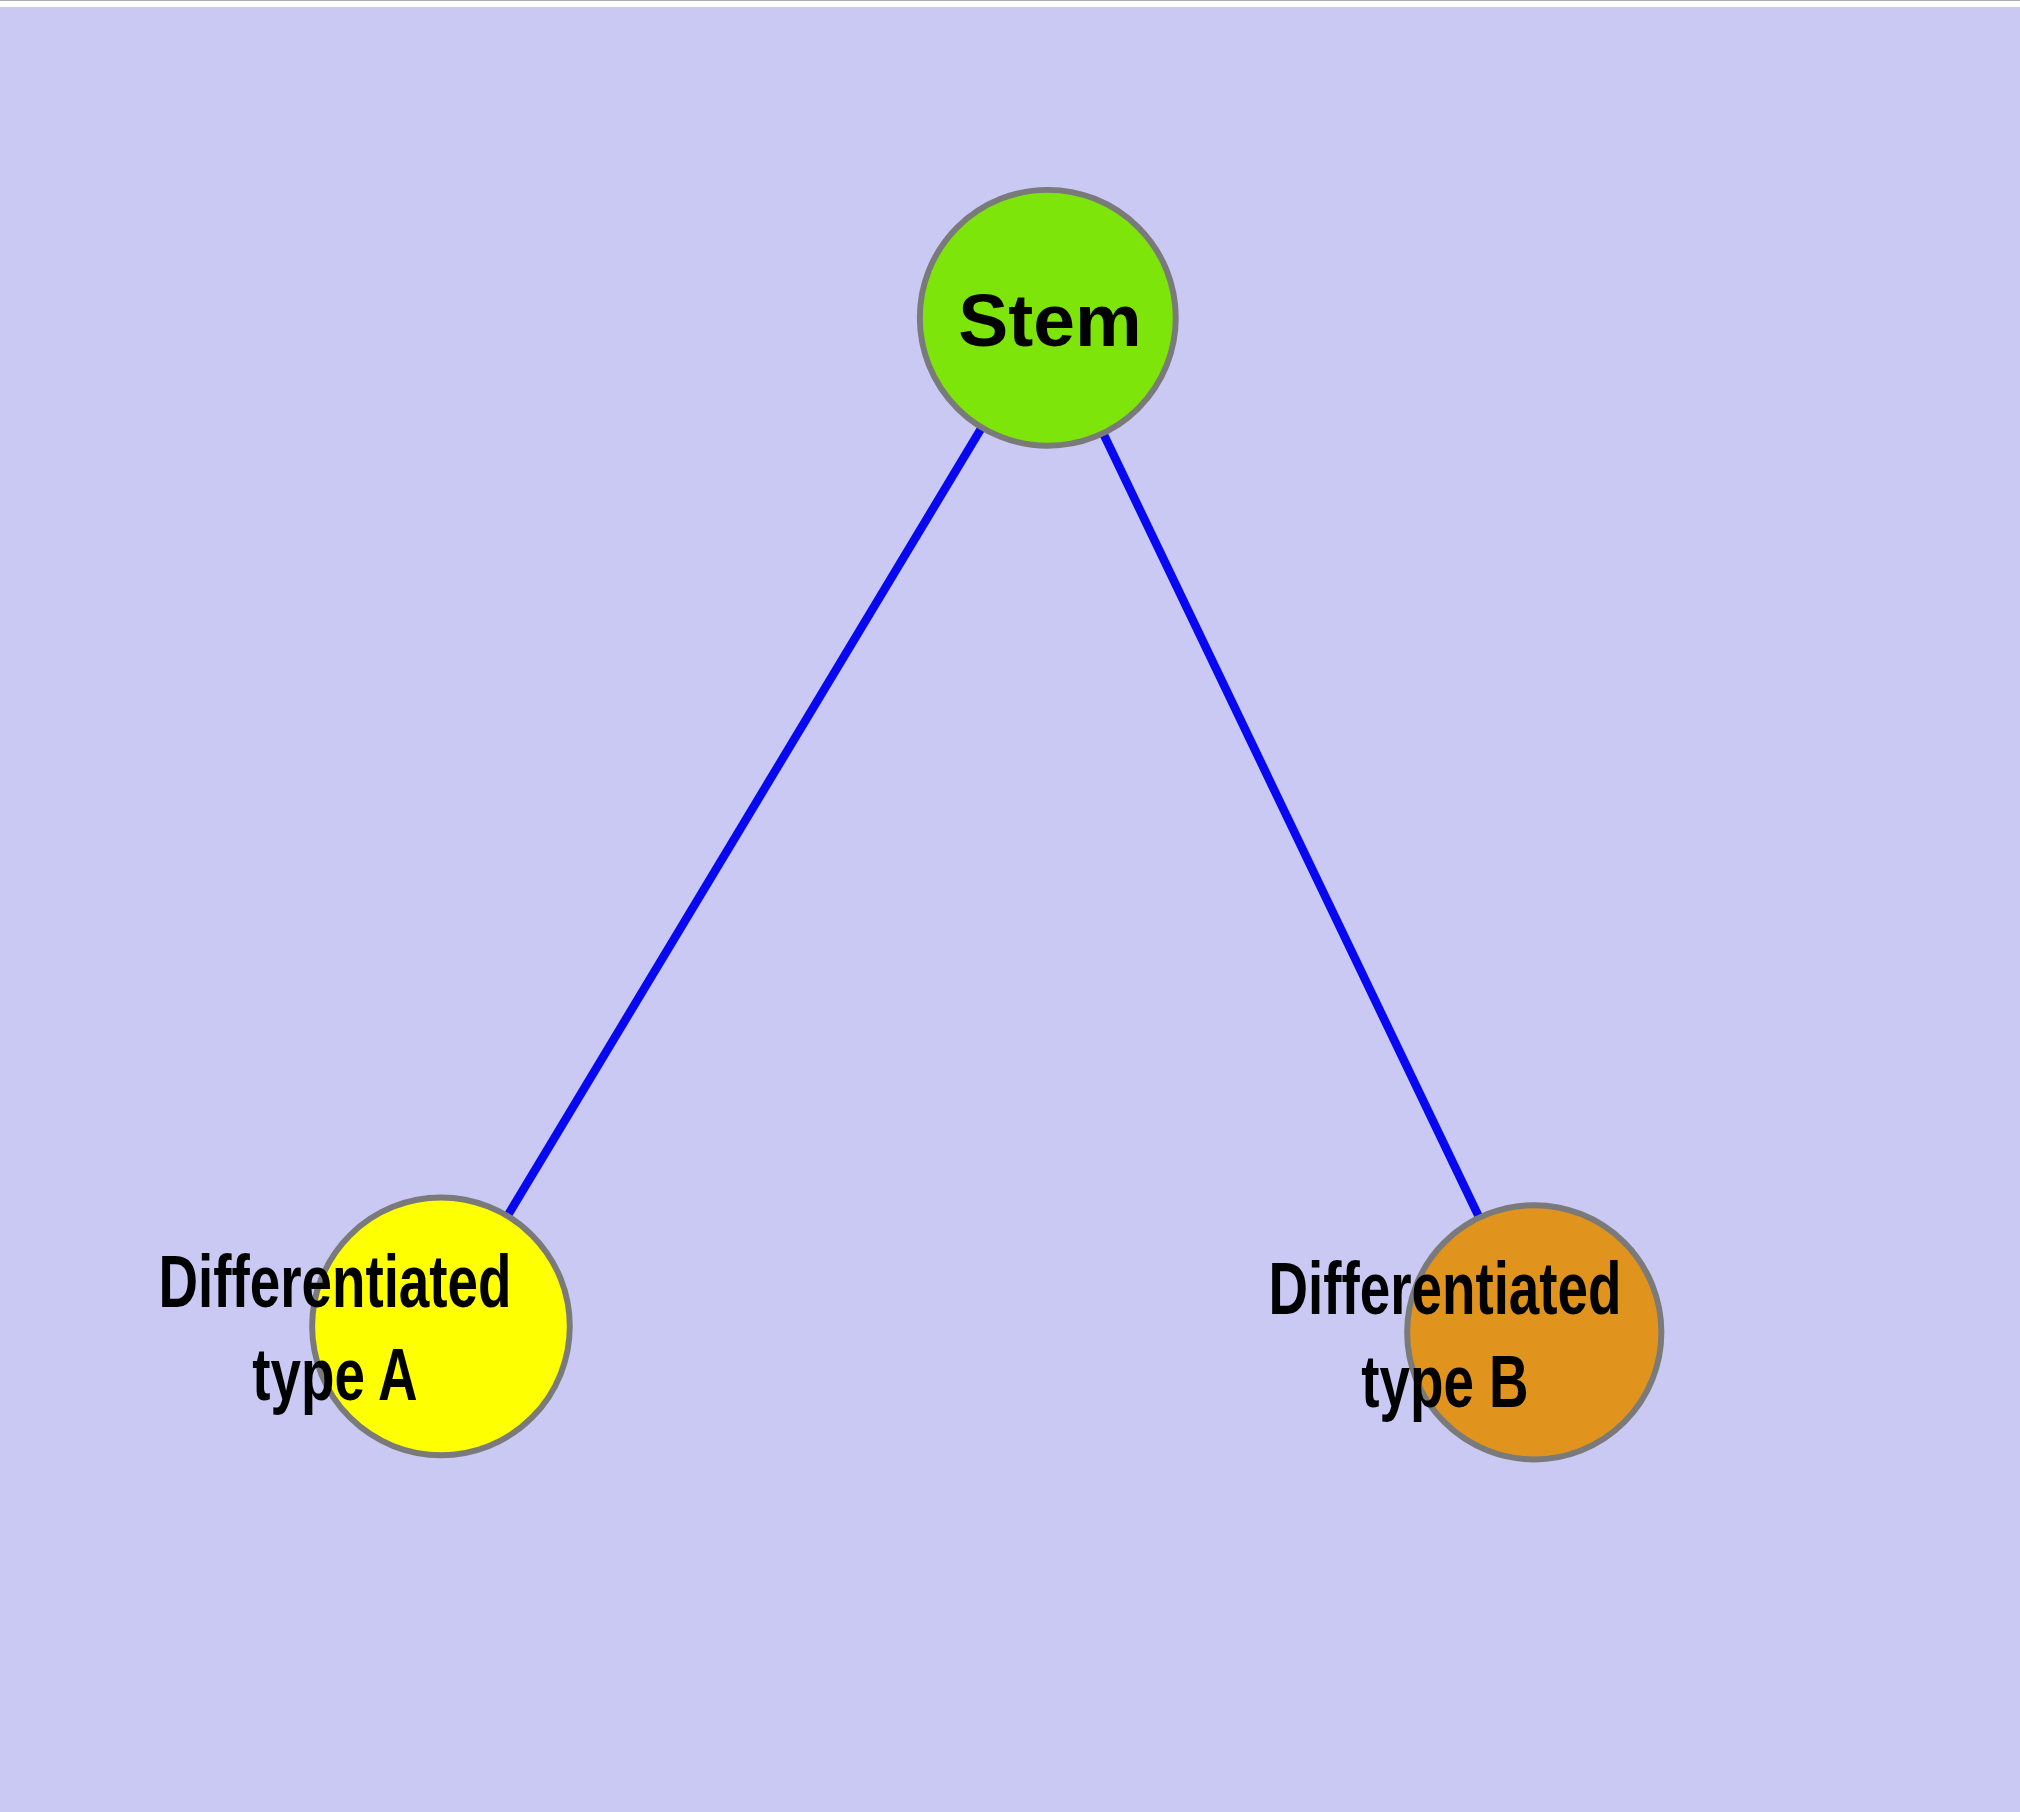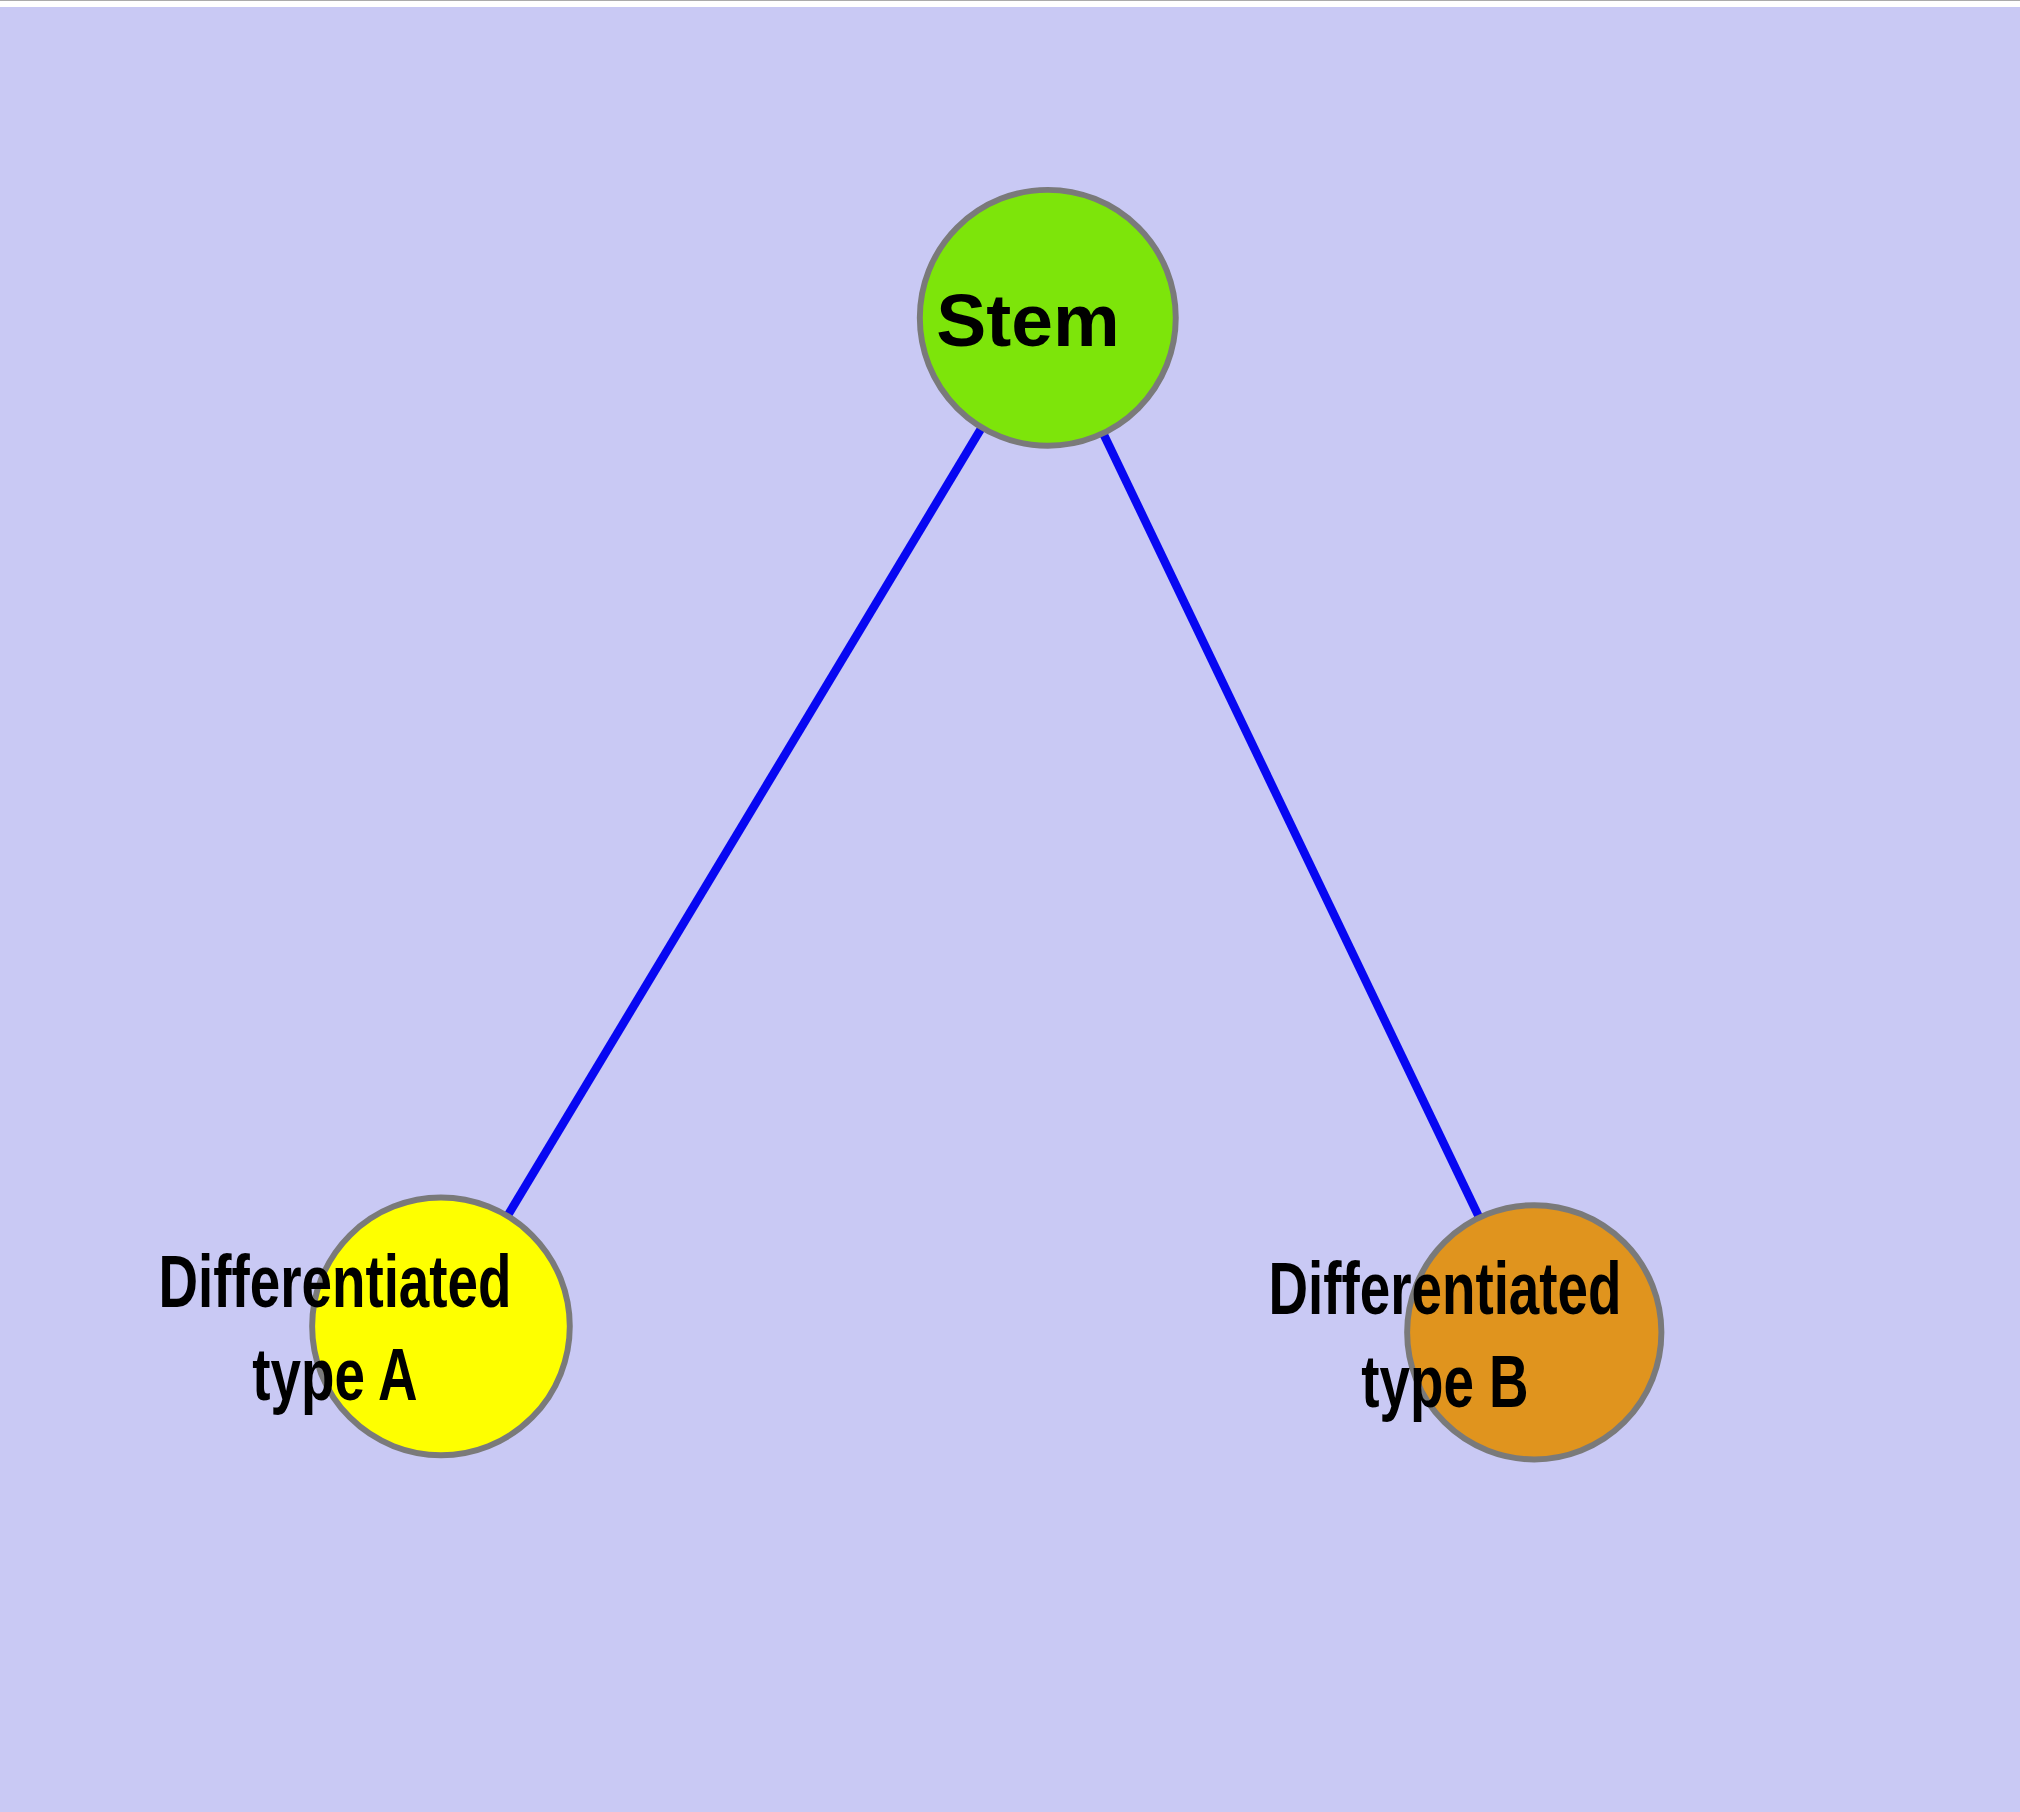--- a/index.html
+++ b/index.html
@@ -49,21 +49,21 @@
   <div class="panel" style="background: rgb(201, 201, 244);"></div>
 
   <svg class="diagram-svg" viewBox="0 0 2384 2138" xmlns="http://www.w3.org/2000/svg">
     <line x1="1236" y1="375" x2="520" y2="1565" stroke="#0707f2" stroke-width="10"></line>
     <line x1="1236" y1="375" x2="1810" y2="1572" stroke="#0707f2" stroke-width="10"></line>
     <circle cx="1236" cy="375" r="151" fill="#7de50a" stroke="#7a7a7a" stroke-width="7"></circle>
     <circle cx="520" cy="1565" r="152" fill="#feff00" stroke="#7a7a7a" stroke-width="7"></circle>
     <circle cx="1810" cy="1572" r="150" fill="#e0941e" stroke="#7a7a7a" stroke-width="7"></circle>
   </svg>
 
-  <div class="node-label" style="left: 1028px; top: 320px; font-size: 75px; color: rgb(0, 0, 0); transform: translate(-50%, -50%) scaleX(1);">
+  <div class="node-label" style="left: 1050px; top: 320px; font-size: 75px; color: rgb(0, 0, 0); transform: translate(-50%, -50%) scaleX(1);">
     <div>Stem</div>
   </div>
 
   <div class="node-label" style="left: 335px; top: 1328px; font-size: 75px; color: rgb(0, 0, 0); transform: translate(-50%, -50%) scaleX(0.73);">
     <div>Differentiated</div>
     <div>type A</div>
   </div>
 
   <div class="node-label" style="left: 1445px; top: 1335px; font-size: 75px; color: rgb(0, 0, 0); transform: translate(-50%, -50%) scaleX(0.73);">
     <div>Differentiated</div>

